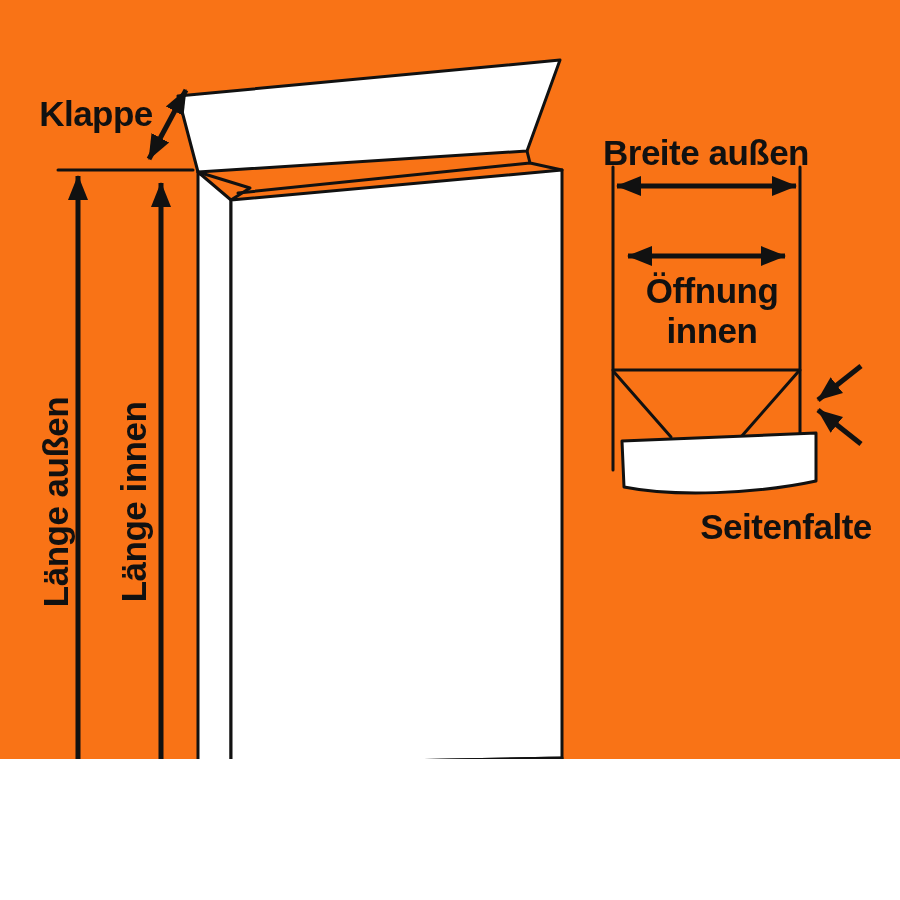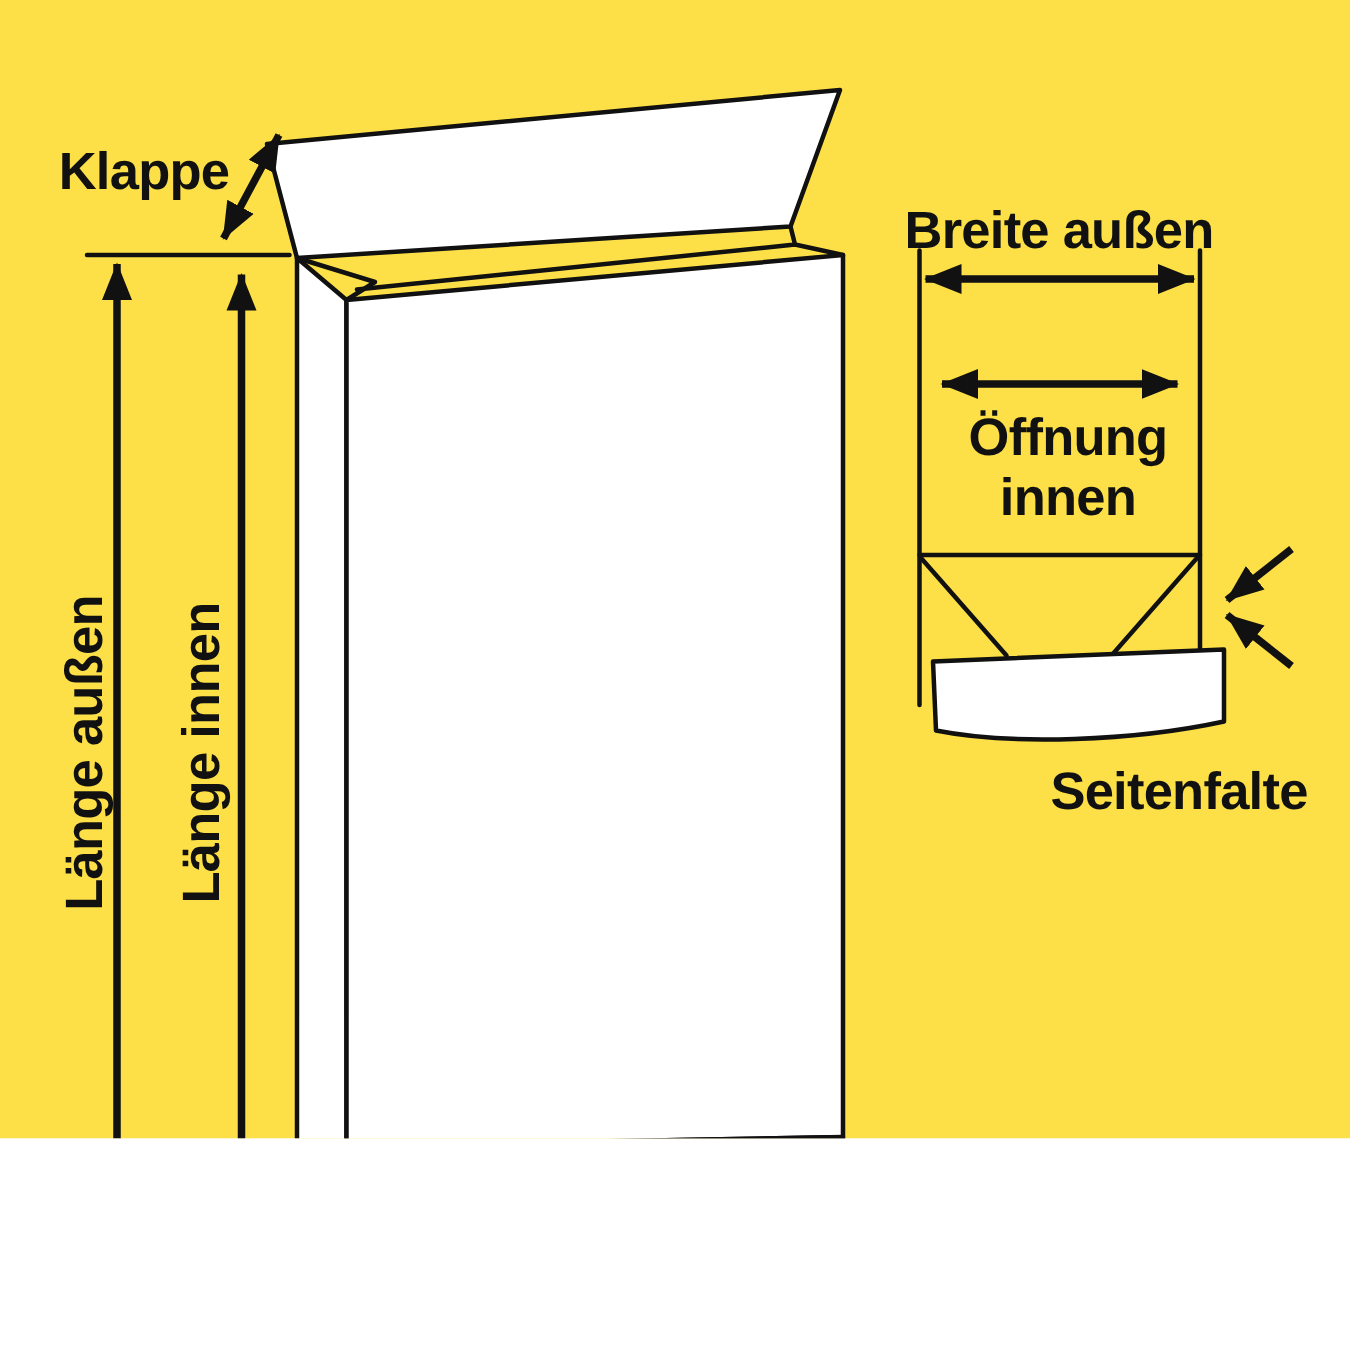--- a/index.html
+++ b/index.html
@@ -1,16 +1,16 @@
 <!DOCTYPE html>
 <html><head>
 <meta charset="utf-8">
 <style>
   html,body{margin:0;padding:0;background:#ffffff}
-  #canvas{position:relative;width:900px;height:759px;background:#fde047;overflow:hidden}
+  #canvas{position:relative;width:900px;height:759px;background:#f97316;overflow:hidden}
   svg{display:block}
   .stroke{stroke:#111111;stroke-width:3;stroke-linejoin:round;stroke-linecap:round}
   .arrow{stroke:#111111;stroke-width:5;stroke-linecap:butt;fill:none}
   .ref{stroke:#111111;stroke-width:3;stroke-linecap:round;fill:none}
   text{font-family:"Liberation Sans","DejaVu Sans",sans-serif;font-weight:700;font-size:35px;fill:#111111;letter-spacing:-0.5px}
 </style>
 </head>
 <body>
 
 <div id="canvas">

